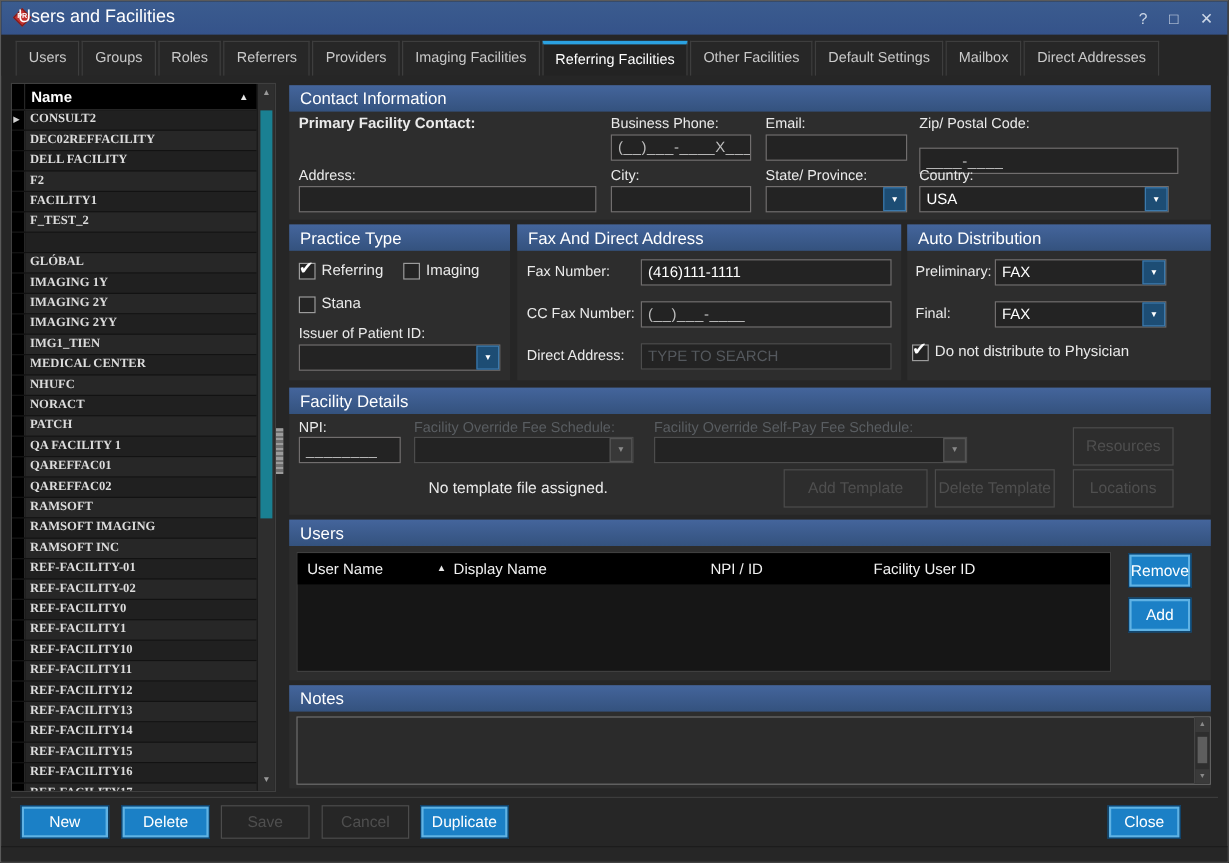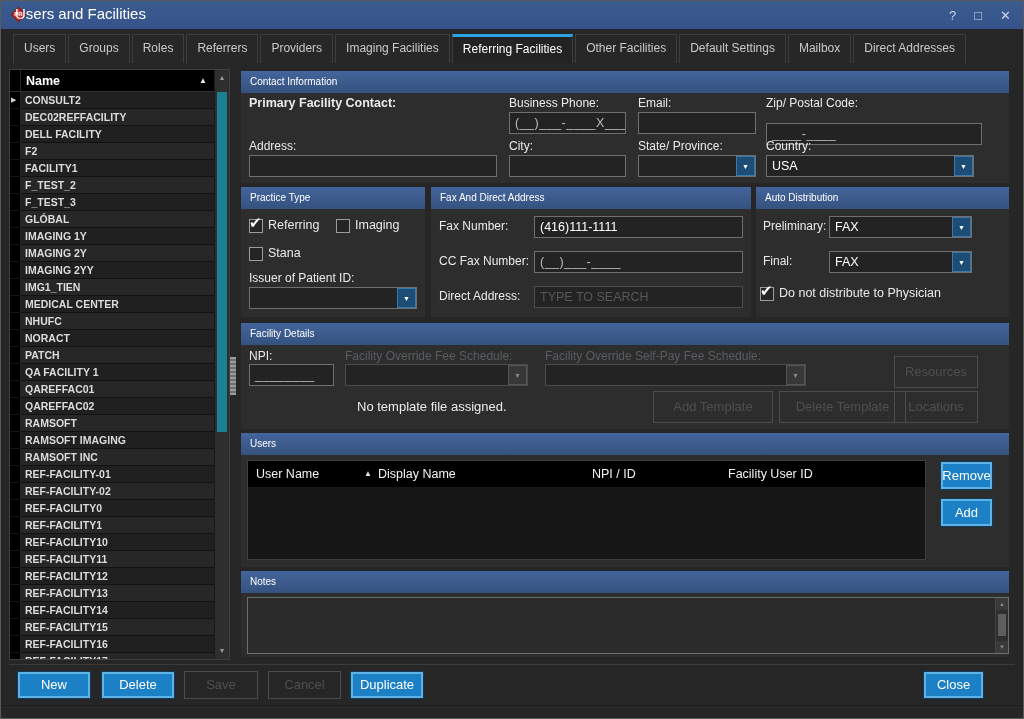--- a/index.html
+++ b/index.html
@@ -28,40 +28,40 @@
 
   
   .list-panel { position:absolute; left:8px; top:68px; width:221px; height:591px;
     background:#1D1D1D; border:1px solid #3F3F3F; }
   .list-header { position:absolute; left:0; top:0; right:15px; height:22px; background:#000;
     display:flex; align-items:center; border-bottom:1px solid #2F2F2F;font-weight:bold; }
   .list-header .ind-spacer { width:11px; height:100%; background:#000; border-right:1px solid #262626; }
   .list-header .hdr-label { flex:1; color:#FFFFFF; font-size:12.5px; padding-left:5px; }
   .list-header .sort { color:#E8E8E8; font-size:8px; padding-right:7px; }
   .list-rows { position:absolute; left:0; top:22px; right:15px; bottom:0; overflow:hidden; }
-  .list-row { display:flex; height:17px; border-bottom:1px solid #121212; background:#202020; }
+  .list-row { display:flex; height:17px; border-bottom:1px solid #121212; background:#202020;font-family:Liberation Serif, serif; }
   .list-row.alt { background:#272727; }
   .list-row .ind { width:11px; background:#000; border-right:1px solid #262626; position:relative; }
   .list-row.current .ind::before { content:"\25B6"; position:absolute; left:1px; top:4px; font-size:7px; color:#CFCFCF; }
   .list-row .nm { flex:1; color:#DCDCDC; font-size:10.5px; font-weight:bold; line-height:16px; padding-left:4px;
     white-space:nowrap; overflow:hidden; }
   .sb { position:absolute; right:0; top:0; bottom:0; width:15px; background:#2E2E2E; border-left:1px solid #1A1A1A; }
   .sb .up, .sb .down { position:absolute; left:0; right:0; height:14px; color:#9A9A9A; font-size:7px;
     text-align:center; line-height:14px; }
   .sb .up { top:1px; } .sb .down { bottom:1px; }
   .sb .thumb { position:absolute; left:2px; right:2px; background:var(--scrollbar-thumb,#1A8092); }
   .list-thumb { top:22px; height:340px; }
   .splitter { position:absolute; left:229px; top:356px; width:6px; height:38px; background:#8F8F8F;
     background-image:repeating-linear-gradient(#9C9C9C 0 2px, #6F6F6F 2px 4px); }
 
   
   .section { position:absolute; background:#2D2D2D; }
   .sec-header { position:absolute; left:0; top:0; right:0; height:22px;
     background:linear-gradient(var(--section-top,#44659C), var(--section-bottom,#34527E));
-    color:#FFFFFF; font-size:10px; line-height:22px; padding-left:9px; }
+    color:#FFFFFF; font-size:14px; line-height:22px; padding-left:9px; }
   .lbl { position:absolute; font-size:12px; color:#EAEAEA; white-space:nowrap; }
   .lbl.bold { font-weight:bold; font-size:12.5px; }
   .lbl.gray { color:#595D61; }
   .input { position:absolute; height:22px; background:#232323; border:1px solid #716E6E;
     color:#FFFFFF; font-size:12.5px; line-height:20px; padding:0 5px; white-space:nowrap; overflow:hidden; }
   .input.mask { color:#BDBDBD; letter-spacing:.5px; }
   .input.ph { color:#54585D; }
   .input.disabled { border-color:#4C4C4C; }
   .combo { position:absolute; height:22px; background:#232323; border:1px solid #716E6E; }
   .combo .val { display:block; margin-right:19px; padding:0 5px; color:#FFFFFF; font-size:12.5px; line-height:20px;
@@ -175,21 +175,20 @@
           <span class="nm">FACILITY1</span>
         </div>
 
         <div class="list-row alt">
           <span class="ind"></span>
           <span class="nm">F_TEST_2</span>
         </div>
 
         <div class="list-row">
           <span class="ind"></span>
-          <span class="nm">F_TEST_3</span>
         </div>
 
         <div class="list-row alt">
           <span class="ind"></span>
           <span class="nm">GLÓBAL</span>
         </div>
 
         <div class="list-row">
           <span class="ind"></span>
           <span class="nm">IMAGING 1Y</span>
@@ -403,21 +402,21 @@
       <span class="val"></span>
       <span class="dd">▼</span>
     </div>
     <div class="lbl gray" style="left:304px; top:26px;">Facility Override Self-Pay Fee Schedule:</div>
     <div class="combo disabled" style="left:304px; top:41px; width:261px;">
       <span class="val"></span>
       <span class="dd">▼</span>
     </div>
     <div class="lbl" style="left:116px; top:76px; font-size:13px;">No template file assigned.</div>
     <div class="btn-dis" style="left:412px; top:68px; width:120px; height:32px; line-height:30px;">Add Template</div>
-    <div class="btn-dis" style="left:538px; top:68px; width:127px; height:32px; line-height:30px;">Delete Template</div>
+    <div class="btn-dis" style="left:538px; top:68px; width:100px; height:32px; line-height:30px;">Delete Template</div>
     <div class="btn-dis" style="left:653px; top:33px; width:84px; height:32px; line-height:30px;">Resources</div>
     <div class="btn-dis" style="left:653px; top:68px; width:84px; height:32px; line-height:30px;">Locations</div>
   </div>
 
   <div class="section" style="left:240px; top:432px; width:768px; height:134px;">
     <div class="sec-header">Users</div>
     <div class="u-table">
       <div class="u-thead">
         <span class="u-th" style="left:8px;">User Name</span>
         <span class="u-sort" style="left:116px;">▲</span>

